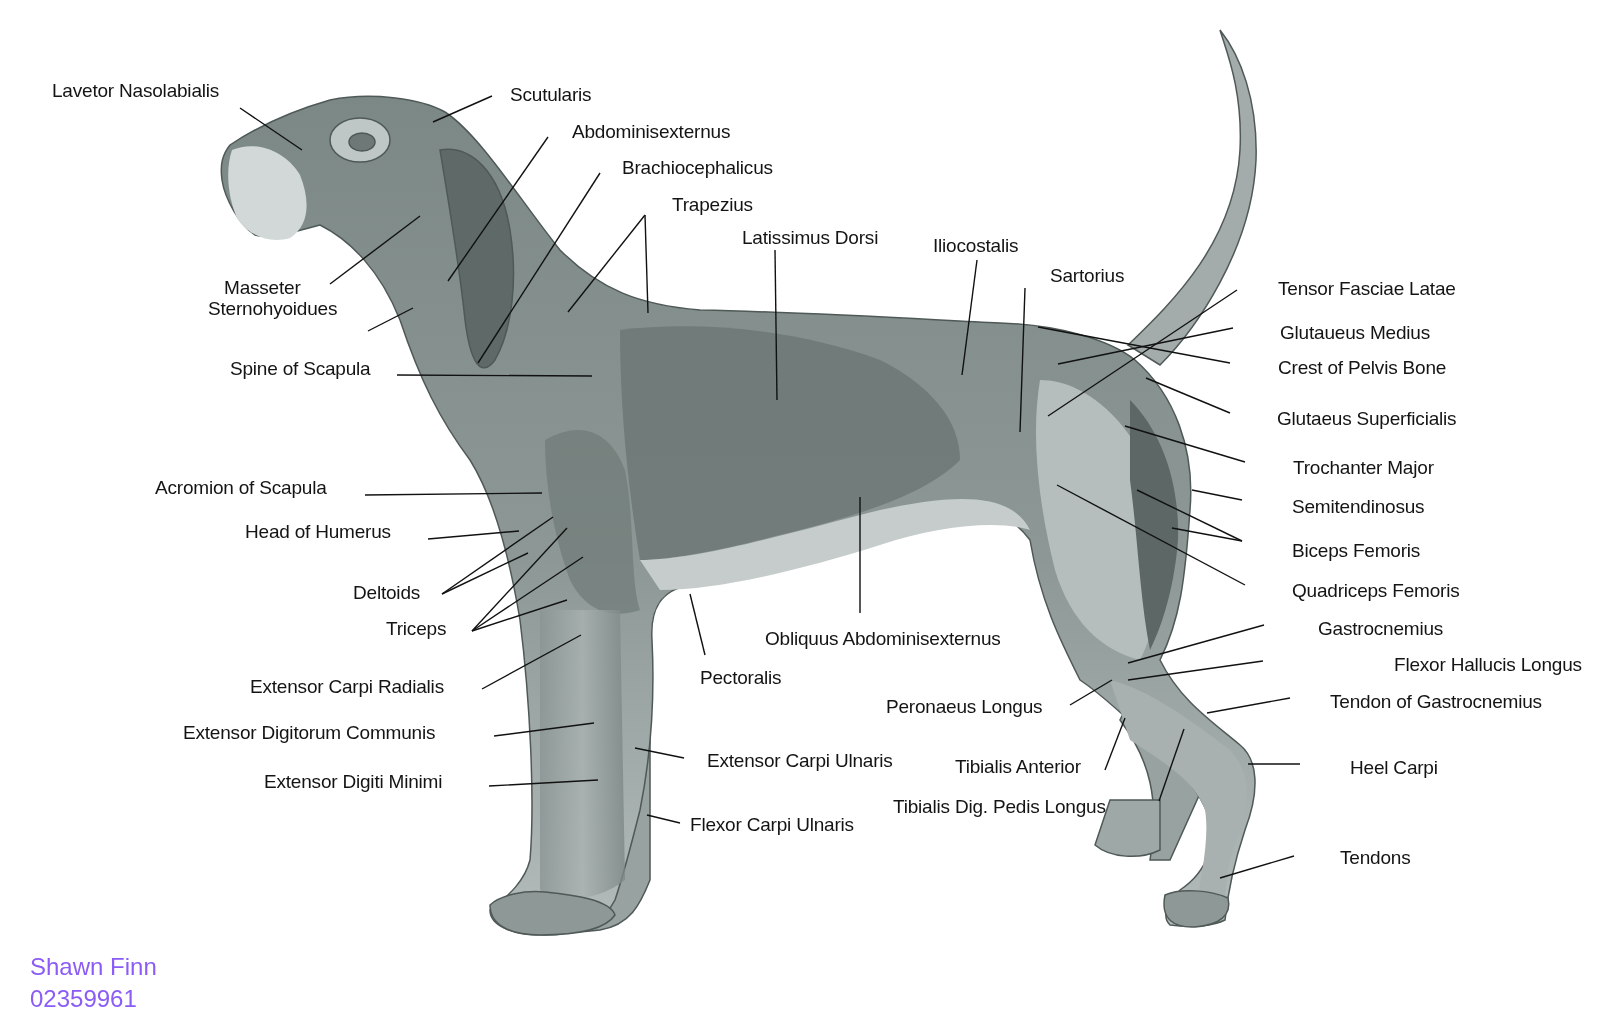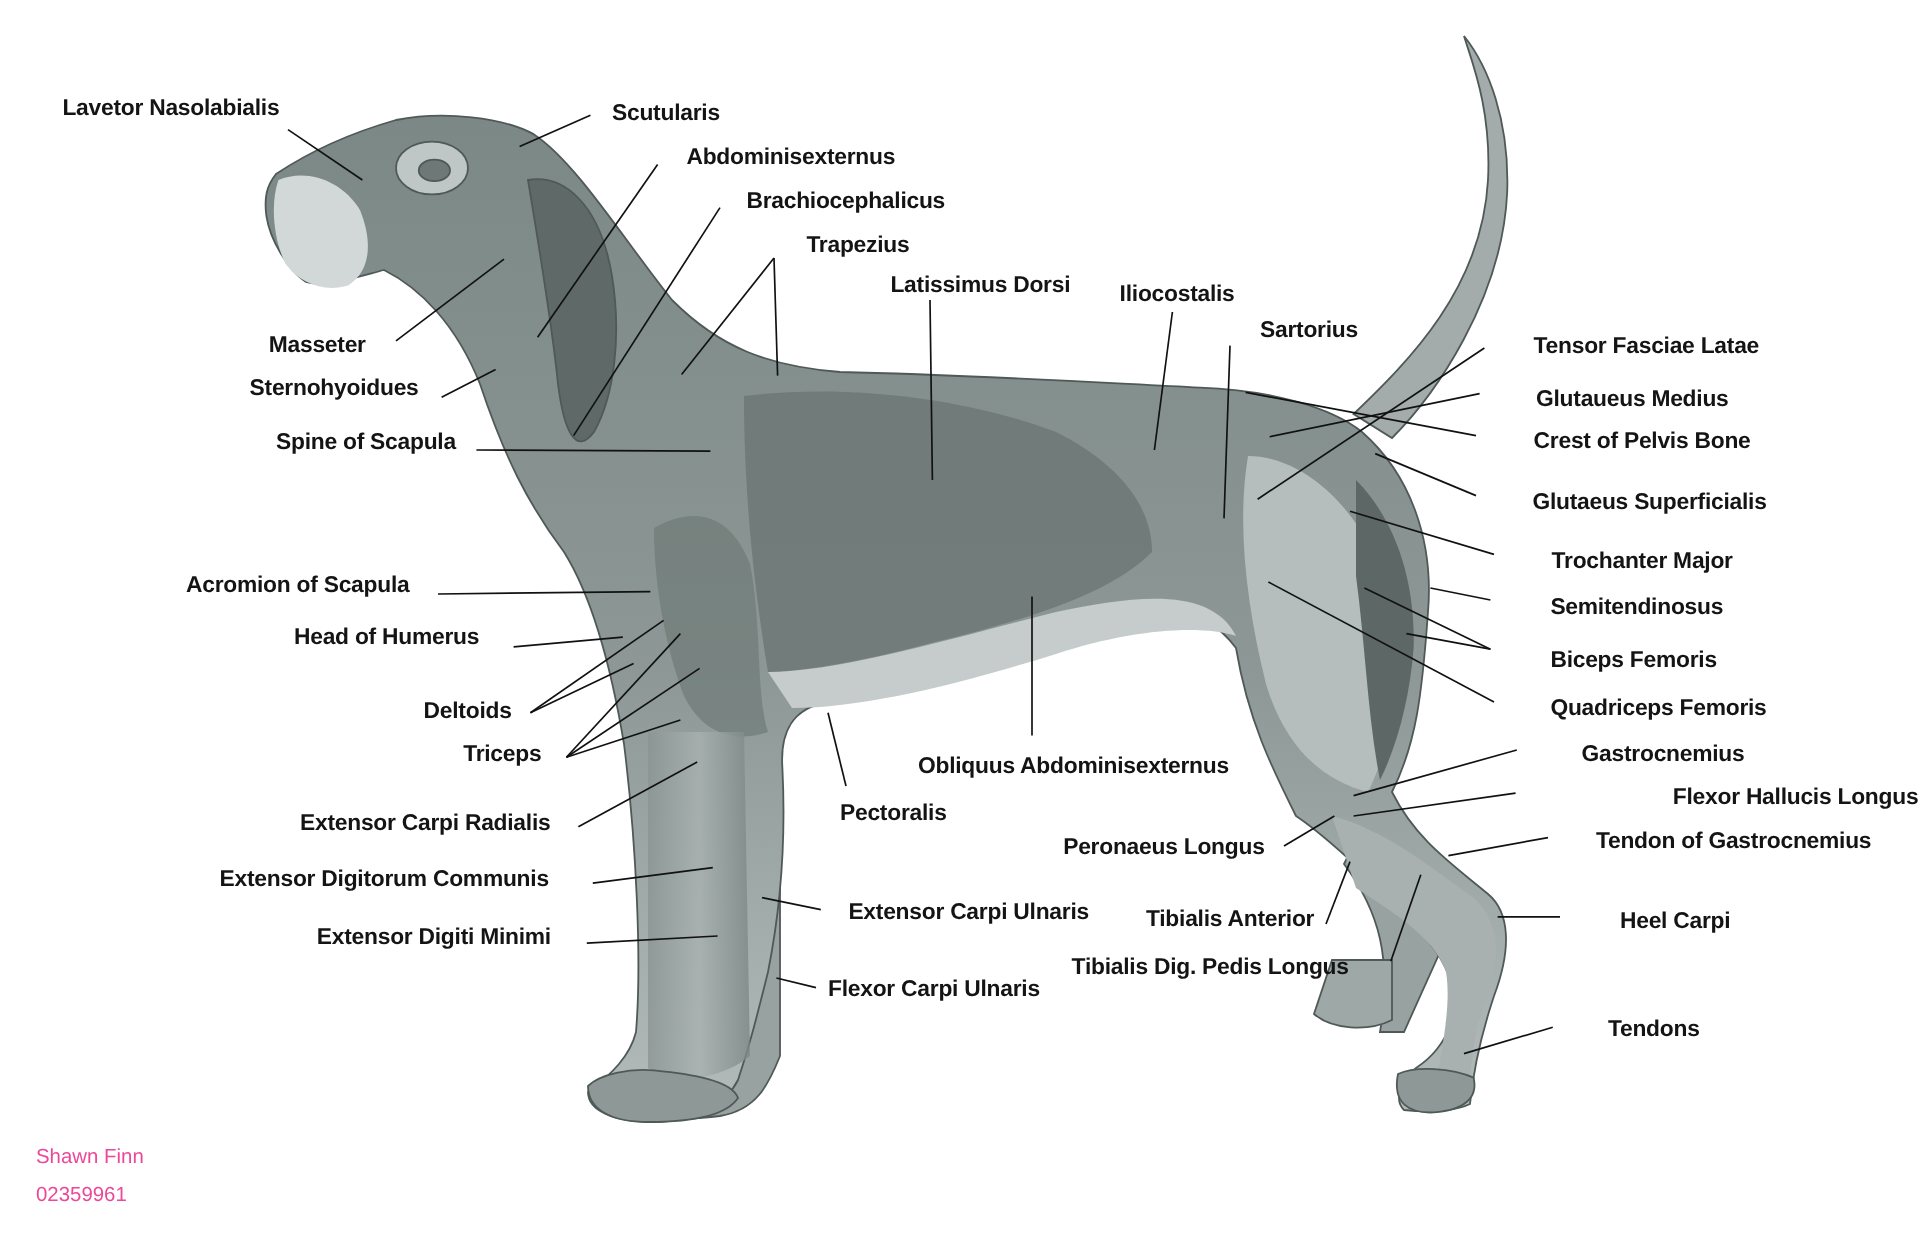--- a/index.html
+++ b/index.html
@@ -1,20 +1,20 @@
 <!DOCTYPE html>
 <html><head>
 <meta charset="utf-8">
 <style>
   html, body { margin:0; padding:0; background:#ffffff; }
   body { width:1600px; height:1035px; position:relative; overflow:hidden;
          font-family:"Liberation Sans", "DejaVu Sans", sans-serif; color:#111; }
   #stage { position:absolute; left:0; top:0; width:1600px; height:1035px; }
-  .lbl { position:absolute; font-size:19px; white-space:nowrap; line-height:1; color:#141414; letter-spacing:-0.2px;font-weight:bold; }
-  .credit { position:absolute; left:30px; font-size:17px; color:#ec4899; line-height:1; }
+  .lbl { position:absolute; font-size:19px; white-space:nowrap; line-height:1; color:#141414; letter-spacing:-0.2px; }
+  .credit { position:absolute; left:30px; font-size:24px; color:#8b5cf6; line-height:1; }
   svg { position:absolute; left:0; top:0; }
 </style>
 </head>
 <body>
 
 <div id="stage">
 
   <svg width="1600" height="1035" viewBox="0 0 1600 1035">
     <defs>
       <linearGradient id="bodyGrad" x1="0" y1="0" x2="0" y2="1">
@@ -106,21 +106,21 @@
       <line x1="705" y1="655" x2="690" y2="594"></line>
       <line x1="860" y1="613" x2="860" y2="497"></line>
       <line x1="1070" y1="705" x2="1112" y2="680"></line>
       <line x1="1105" y1="770" x2="1125" y2="718"></line>
       <line x1="1159" y1="801" x2="1184" y2="729"></line>
     </g>
   </svg>
 
   <div class="lbl" style="left:52px;top:81px">Lavetor Nasolabialis</div>
   <div class="lbl" style="left:224px;top:278px">Masseter</div>
-  <div class="lbl" style="left:208px;top:314px">Sternohyoidues</div>
+  <div class="lbl" style="left:208px;top:299px">Sternohyoidues</div>
   <div class="lbl" style="left:230px;top:359px">Spine of Scapula</div>
   <div class="lbl" style="left:155px;top:478px">Acromion of Scapula</div>
   <div class="lbl" style="left:245px;top:522px">Head of Humerus</div>
   <div class="lbl" style="left:353px;top:583px">Deltoids</div>
   <div class="lbl" style="left:386px;top:619px">Triceps</div>
   <div class="lbl" style="left:250px;top:677px">Extensor Carpi Radialis</div>
   <div class="lbl" style="left:183px;top:723px">Extensor Digitorum Communis</div>
   <div class="lbl" style="left:264px;top:772px">Extensor Digiti Minimi</div>
 
   <div class="lbl" style="left:510px;top:85px">Scutularis</div>

